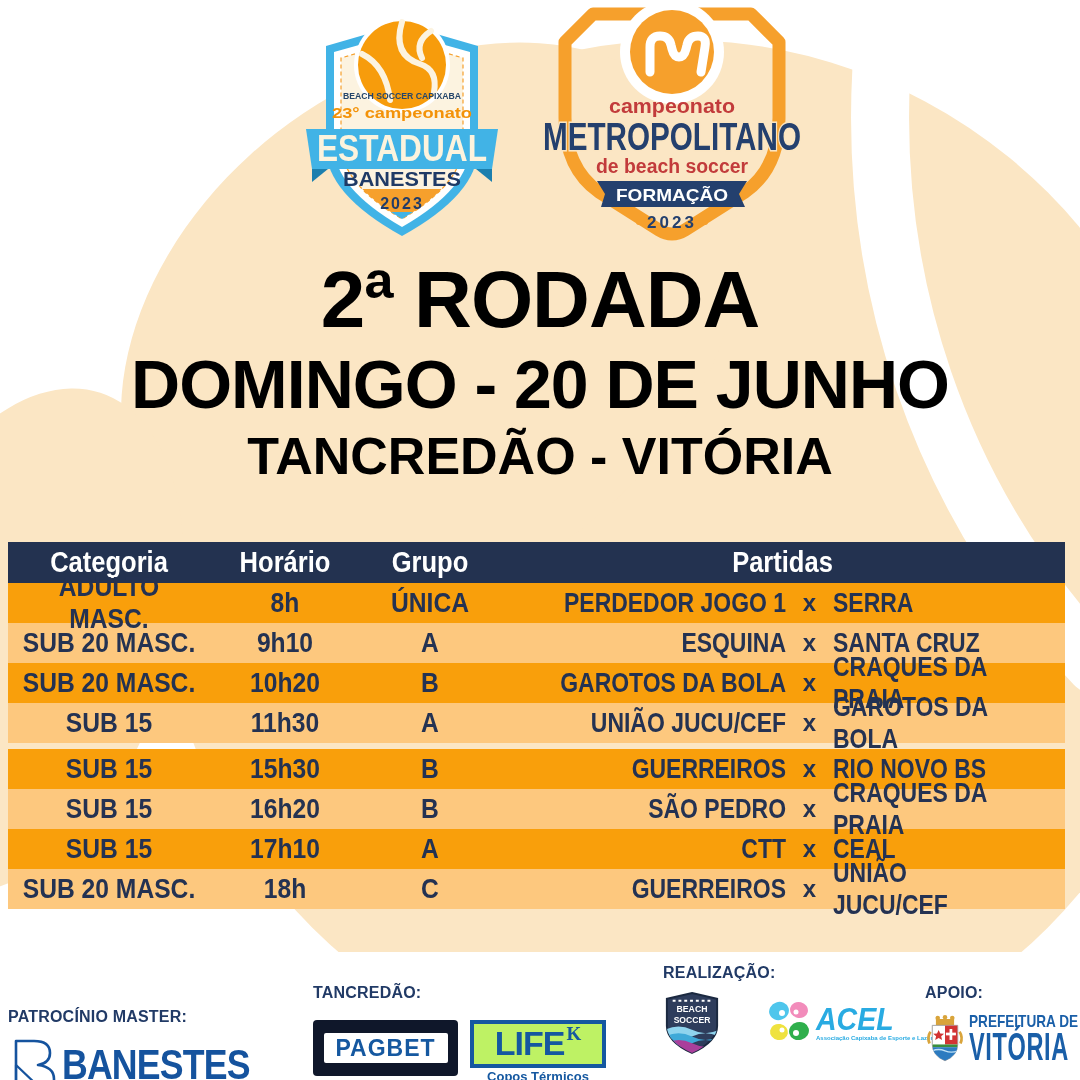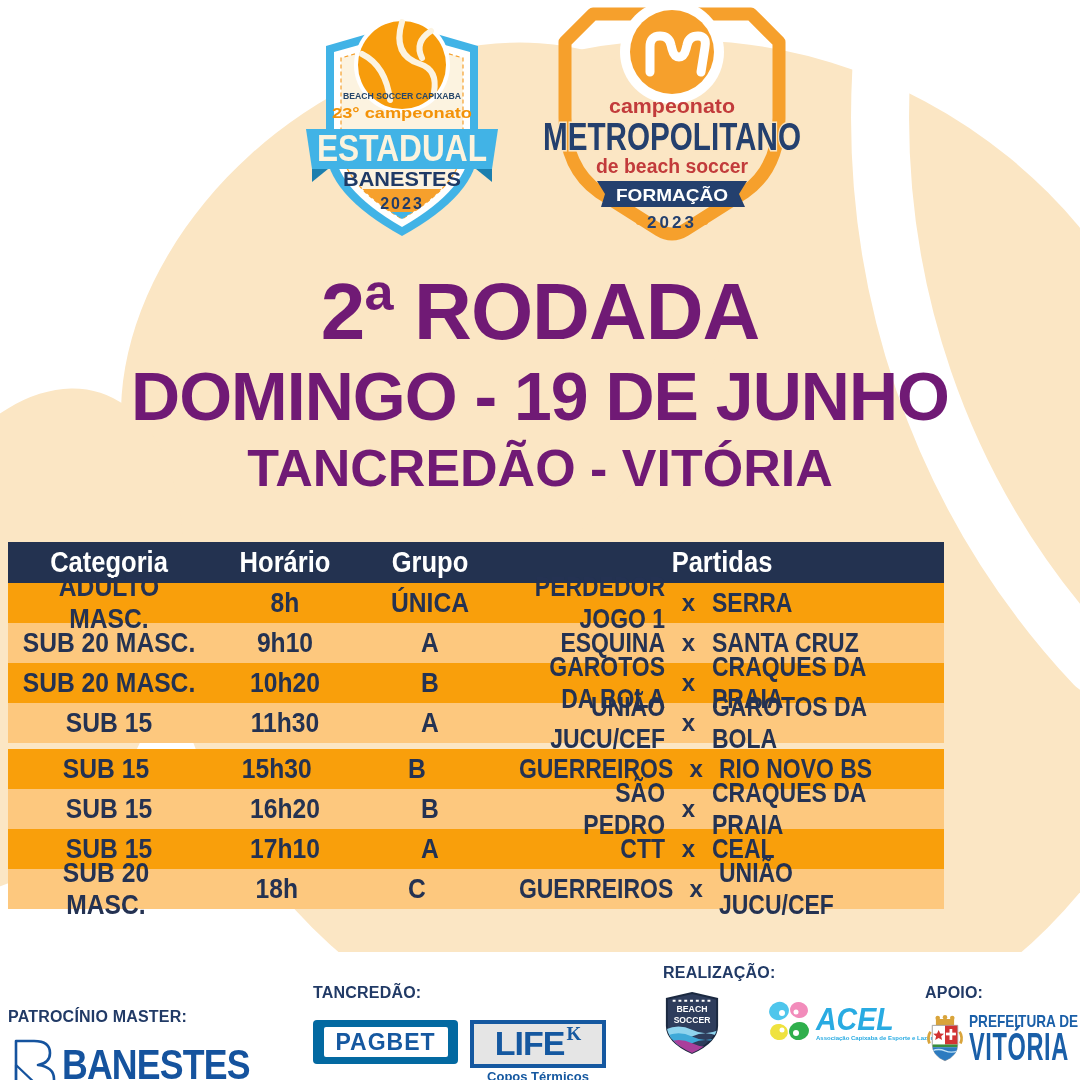--- a/index.html
+++ b/index.html
@@ -5,26 +5,26 @@
   html,body{margin:0;padding:0;}
   body{width:1080px;height:1080px;position:relative;overflow:hidden;background:#ffffff;
        font-family:"Liberation Sans", sans-serif;}
   .abs{position:absolute;}
   
   #bg{position:absolute;inset:0;z-index:0;}
   
   #logo-estadual{left:302px;top:8px;width:200px;height:235px;z-index:2;}
   #logo-metropolitano{left:505px;top:0px;width:330px;height:250px;z-index:2;}
   
-  #title{left:0;top:272px;width:1080px;text-align:center;color:#701a75;z-index:2;}
+  #title{left:0;top:260px;width:1080px;text-align:center;color:#000000;z-index:2;}
   #title .l1{font-size:80px;font-weight:800;line-height:1;letter-spacing:-1px;}
   #title .l2{font-size:68px;font-weight:800;line-height:1;margin-top:10px;letter-spacing:-1px;}
   #title .l3{font-size:52px;font-weight:800;line-height:1;margin-top:12px;}
   
-  #table{left:8px;top:542px;width:936px;z-index:3;}
+  #table{left:8px;top:542px;width:1057px;z-index:3;}
   .thead{display:flex;align-items:center;height:41px;background:#233250;color:#ffffff;
          font-size:29px;font-weight:700;}
   .trow{display:flex;align-items:center;height:40px;font-size:28px;font-weight:700;color:#243252;}
   .trow.orange{background:#F99F0B;}
   .trow.peach{background:#FDC87E;}
   .row-gap{height:6px;}
   .c-cat{width:202px;text-align:center;}
   .c-hor{width:150px;text-align:center;}
   .c-grp{width:140px;text-align:center;}
   .c-home{flex:1;text-align:right;}
@@ -35,27 +35,27 @@
   .sqz-l{transform:scaleX(0.82);transform-origin:0 50%;}
   .ph{flex:1;text-align:center;}
   
   .flabel{font-size:16px;font-weight:700;color:#213A66;letter-spacing:.2px;}
   #f-master{left:8px;top:984px;z-index:2;margin-top:24px;}
   #f-master .lrow{display:flex;align-items:center;margin-top:12px;}
   .banestes-text{font-size:42px;font-weight:800;color:#15539E;display:inline-block;
                  transform:scaleX(0.85);transform-origin:0 50%;margin-left:6px;letter-spacing:-1px;}
   #f-sponsor{left:313px;top:984px;z-index:2;}
   #f-sponsor .lrow{display:flex;align-items:flex-start;margin-top:18px;}
-  .pagbet-box{width:145px;height:44px;background:#0369a1;border-radius:4px;
+  .pagbet-box{width:145px;height:56px;background:#0f172a;border-radius:4px;
               display:flex;align-items:center;justify-content:center;}
   .pagbet-inner{width:124px;height:30px;background:#ffffff;border-radius:2px;
                 display:flex;align-items:center;justify-content:center;
                 font-size:23px;font-weight:800;color:#1558A0;letter-spacing:1px;}
   .life-wrap{margin-left:12px;text-align:center;}
-  .life-box{width:128px;height:40px;border:4px solid #1558A0;background:#e5e5e5;
+  .life-box{width:128px;height:40px;border:4px solid #1558A0;background:#bef264;
             display:flex;align-items:flex-start;justify-content:center;}
   .life-main{font-size:34px;font-weight:800;color:#1558A0;line-height:38px;letter-spacing:-1px;}
   .life-sup{font-size:19px;font-weight:700;color:#1558A0;font-family:"Liberation Serif",serif;
             line-height:20px;margin-left:2px;}
   .life-sub{font-size:13px;font-weight:700;color:#1558A0;margin-top:1px;}
   #f-real{left:663px;top:964px;z-index:2;}
   #f-real .lrow{display:flex;align-items:center;margin-top:8px;gap:33px;}
   .acel-wrap{display:flex;align-items:center;margin-left:14px;}
   .acel-textcol{margin-left:6px;}
   .acel-name{font-size:31px;font-weight:800;font-style:italic;color:#29ABE2;line-height:30px;
@@ -124,21 +124,21 @@
   <text x="167" y="173" text-anchor="middle" font-size="20" font-weight="bold" fill="#C23B3B" textLength="152" lengthAdjust="spacingAndGlyphs">de beach soccer</text>
   <polygon points="92,181 242,181 234,194 240,207 96,207 100,194" fill="#24406E"></polygon>
   <text x="167" y="201" text-anchor="middle" font-size="17" font-weight="800" fill="#FFFFFF" textLength="112" lengthAdjust="spacingAndGlyphs">FORMAÇÃO</text>
   <circle cx="134" cy="222" r="3" fill="#F6A02C"></circle>
   <circle cx="200" cy="222" r="3" fill="#F6A02C"></circle>
   <text x="167" y="228" text-anchor="middle" font-size="17" font-weight="800" fill="#24406E" letter-spacing="3">2023</text>
 </svg>
 
 <div id="title" class="abs">
   <div class="l1">2ª RODADA</div>
-  <div class="l2">DOMINGO - 19 DE JUNHO</div>
+  <div class="l2">DOMINGO - 20 DE JUNHO</div>
   <div class="l3">TANCREDÃO - VITÓRIA</div>
 </div>
 
 <div id="table" class="abs">
   <div class="thead">
     <div class="c-cat sqz">Categoria</div>
     <div class="c-hor sqz">Horário</div>
     <div class="c-grp sqz">Grupo</div>
     <div class="ph sqz">Partidas</div>
   </div>

